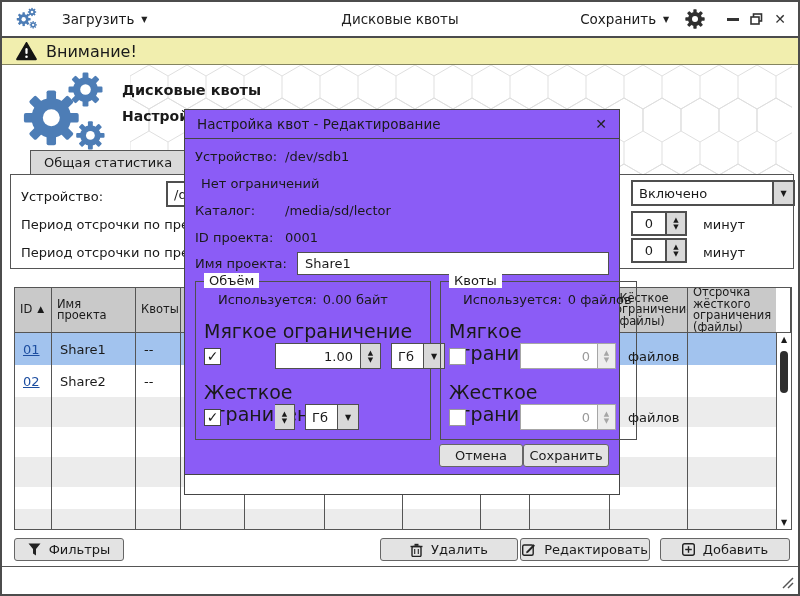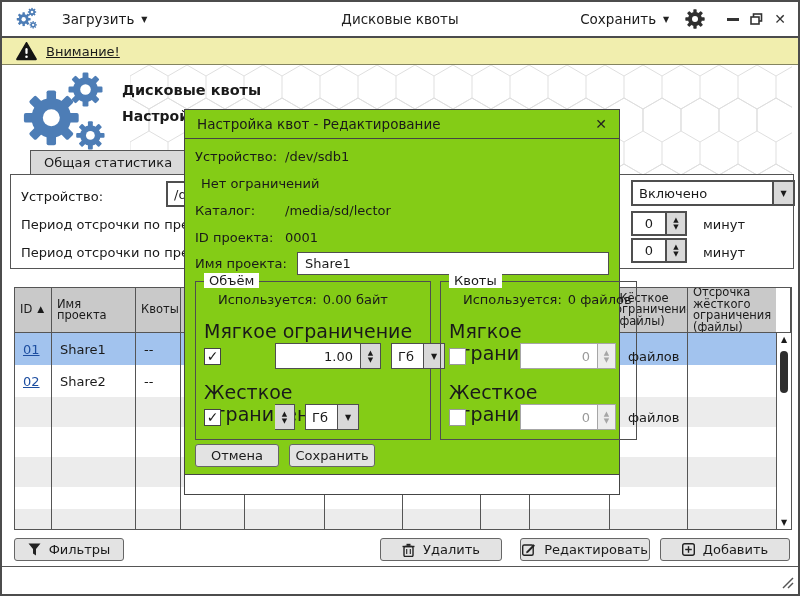--- a/index.html
+++ b/index.html
@@ -11,21 +11,21 @@
   .topbar-title { position:absolute; left:0; right:0; text-align:center; font-size:13.5px; color:#222; }
   .menu-item { position:relative; display:flex; align-items:center; gap:7px; margin-left:22px; font-size:13.5px; cursor:default; }
   .menu-arrow { font-size:8px; color:#222; }
   .topbar-right { margin-left:auto; position:relative; display:flex; align-items:center; gap:16px; }
   .win-controls { display:flex; align-items:center; gap:11px; margin-left:6px; }
   .win-min { width:12px; height:3px; background:#333; }
   .win-close { font-size:14px; color:#333; line-height:1; }
 
   
   .warnbar { position:absolute; left:0; top:36px; width:100%; height:27px; background:#f1eeae; border-bottom:1px solid #84845f; display:flex; align-items:center; gap:9px; padding:0 14px; z-index:19; }
-  .warnbar span { font-size:13px;text-decoration:underline; }
+  .warnbar span { font-size:16px; }
 
   
   .hexes { position:absolute; left:128px; top:63px; z-index:0; opacity:.85; }
   .app-logo { position:absolute; left:16px; top:66px; z-index:1; }
   .app-title { position:absolute; left:120px; top:80px; font-size:14.5px; font-weight:bold; z-index:1; }
   .app-subtitle { position:absolute; left:120px; top:106px; font-size:14px; font-weight:bold; z-index:1; }
 
   
   .tabs { position:absolute; left:28px; top:148px; display:flex; z-index:1; }
   .tab { height:25px; background:#d9d9d9; border:1px solid #555; display:flex; align-items:center; padding:0 13px; font-size:13px; }
@@ -56,28 +56,28 @@
   .idlink { color:#1d4ea0; text-decoration:underline; }
   .vscroll { position:absolute; right:0; top:0; width:15px; height:196px; border-left:1px solid #555; background:#fff; }
   .vs-up { position:absolute; top:2px; left:0; width:14px; text-align:center; font-size:8px; }
   .vs-down { position:absolute; bottom:2px; left:0; width:14px; text-align:center; font-size:8px; }
   .vs-thumb { position:absolute; top:18px; left:3px; width:8px; height:42px; background:#2e2e2e; border-radius:4px; }
 
   
   .btn { background:#e3e3e3; border:1px solid #666; border-radius:3px; display:flex; align-items:center; justify-content:center; gap:8px; font-size:13px; }
   .action-btn { position:absolute; top:536px; height:23px; z-index:1; }
   .b-filters { left:12px; width:110px; }
-  .b-delete { left:378px; width:122px; }
+  .b-delete { left:378px; width:138px; }
   .b-edit { left:518px; width:130px; }
   .b-add { left:658px; width:130px; }
   .statusbar { position:absolute; left:0; top:564px; width:100%; height:28px; border-top:1px solid #555; z-index:1; }
   .grip { position:absolute; right:4px; bottom:5px; }
 
   
-  .dialog { position:absolute; left:182px; top:107px; width:436px; height:386px; background:#84cc16; border:1.5px solid #454545; z-index:10; }
+  .dialog { position:absolute; left:182px; top:107px; width:436px; height:386px; background:#8b5cf6; border:1.5px solid #454545; z-index:10; }
   .dlg-titlebar { height:29px; border-bottom:1.5px solid #454545; display:flex; align-items:center; padding:0 12px; font-size:13.5px; }
   .dlg-close { margin-left:auto; font-size:14px; line-height:1; color:#222; }
   .dlg-body { padding:0 10px; position:relative; }
   .info-row { margin-top:10px; height:17px; display:flex; font-size:13px; white-space:nowrap; }
   .info-row .lbl { min-width:90px; }
   .name-row { margin-top:5px; display:flex; align-items:center; font-size:13px; }
   .name-input { flex:1; height:23px; border:1.5px solid #4f4f4f; margin-left:10px; display:flex; align-items:center; padding:0 7px; background:#fff; }
   .groups { display:flex; gap:9px; margin-top:6px; }
   .group { position:relative; border:1.5px solid #4f4f4f; height:159px; padding:8px; }
   .g-vol { width:236px; }
@@ -92,21 +92,21 @@
   .spin2 { display:flex; height:26px; margin-left:8px;padding-left:46px; }
   .spin2 .v { border:1.5px solid #4f4f4f; background:#fff; display:flex; align-items:center; justify-content:flex-end; padding-right:7px; font-size:13px; }
   .spin2 .b { border:1.5px solid #4f4f4f; border-left:none; background:#d9d9d9; display:flex; flex-direction:column; align-items:center; justify-content:center; gap:1px; }
   .spin2 .b span { font-size:7px; line-height:6px; }
   .spin2.dis .v { border-color:#a6a6a6; color:#9a9a9a; }
   .spin2.dis .b { border-color:#a6a6a6; background:#ededed; color:#a6a6a6; }
   .unit-combo { display:flex; height:26px; margin-left:10px; }
   .unit-combo .v { width:33px; border:1.5px solid #4f4f4f; background:#fff; display:flex; align-items:center; padding-left:6px; font-size:13px; }
   .unit-combo .b { width:21px; border:1.5px solid #4f4f4f; border-left:none; background:#d9d9d9; display:flex; align-items:center; justify-content:center; font-size:8px; }
   .files-unit { margin-left:12px; font-size:13px; }
-  .dlg-buttons { display:flex; justify-content:flex-start; gap:10px; margin-top:4px; }
+  .dlg-buttons { display:flex; justify-content:flex-end; margin-top:4px; }
   .dlg-buttons .btn { height:23px; }
   .btn-cancel { width:84px; }
   .btn-save { width:86px; }
   .dlg-footer { position:absolute; left:0; bottom:0; width:100%; height:20px; border-top:1.5px solid #454545; background:#fff; }
 </style>
 </head>
 <body>
 
 <svg width="0" height="0" style="position:absolute">
   <defs>

